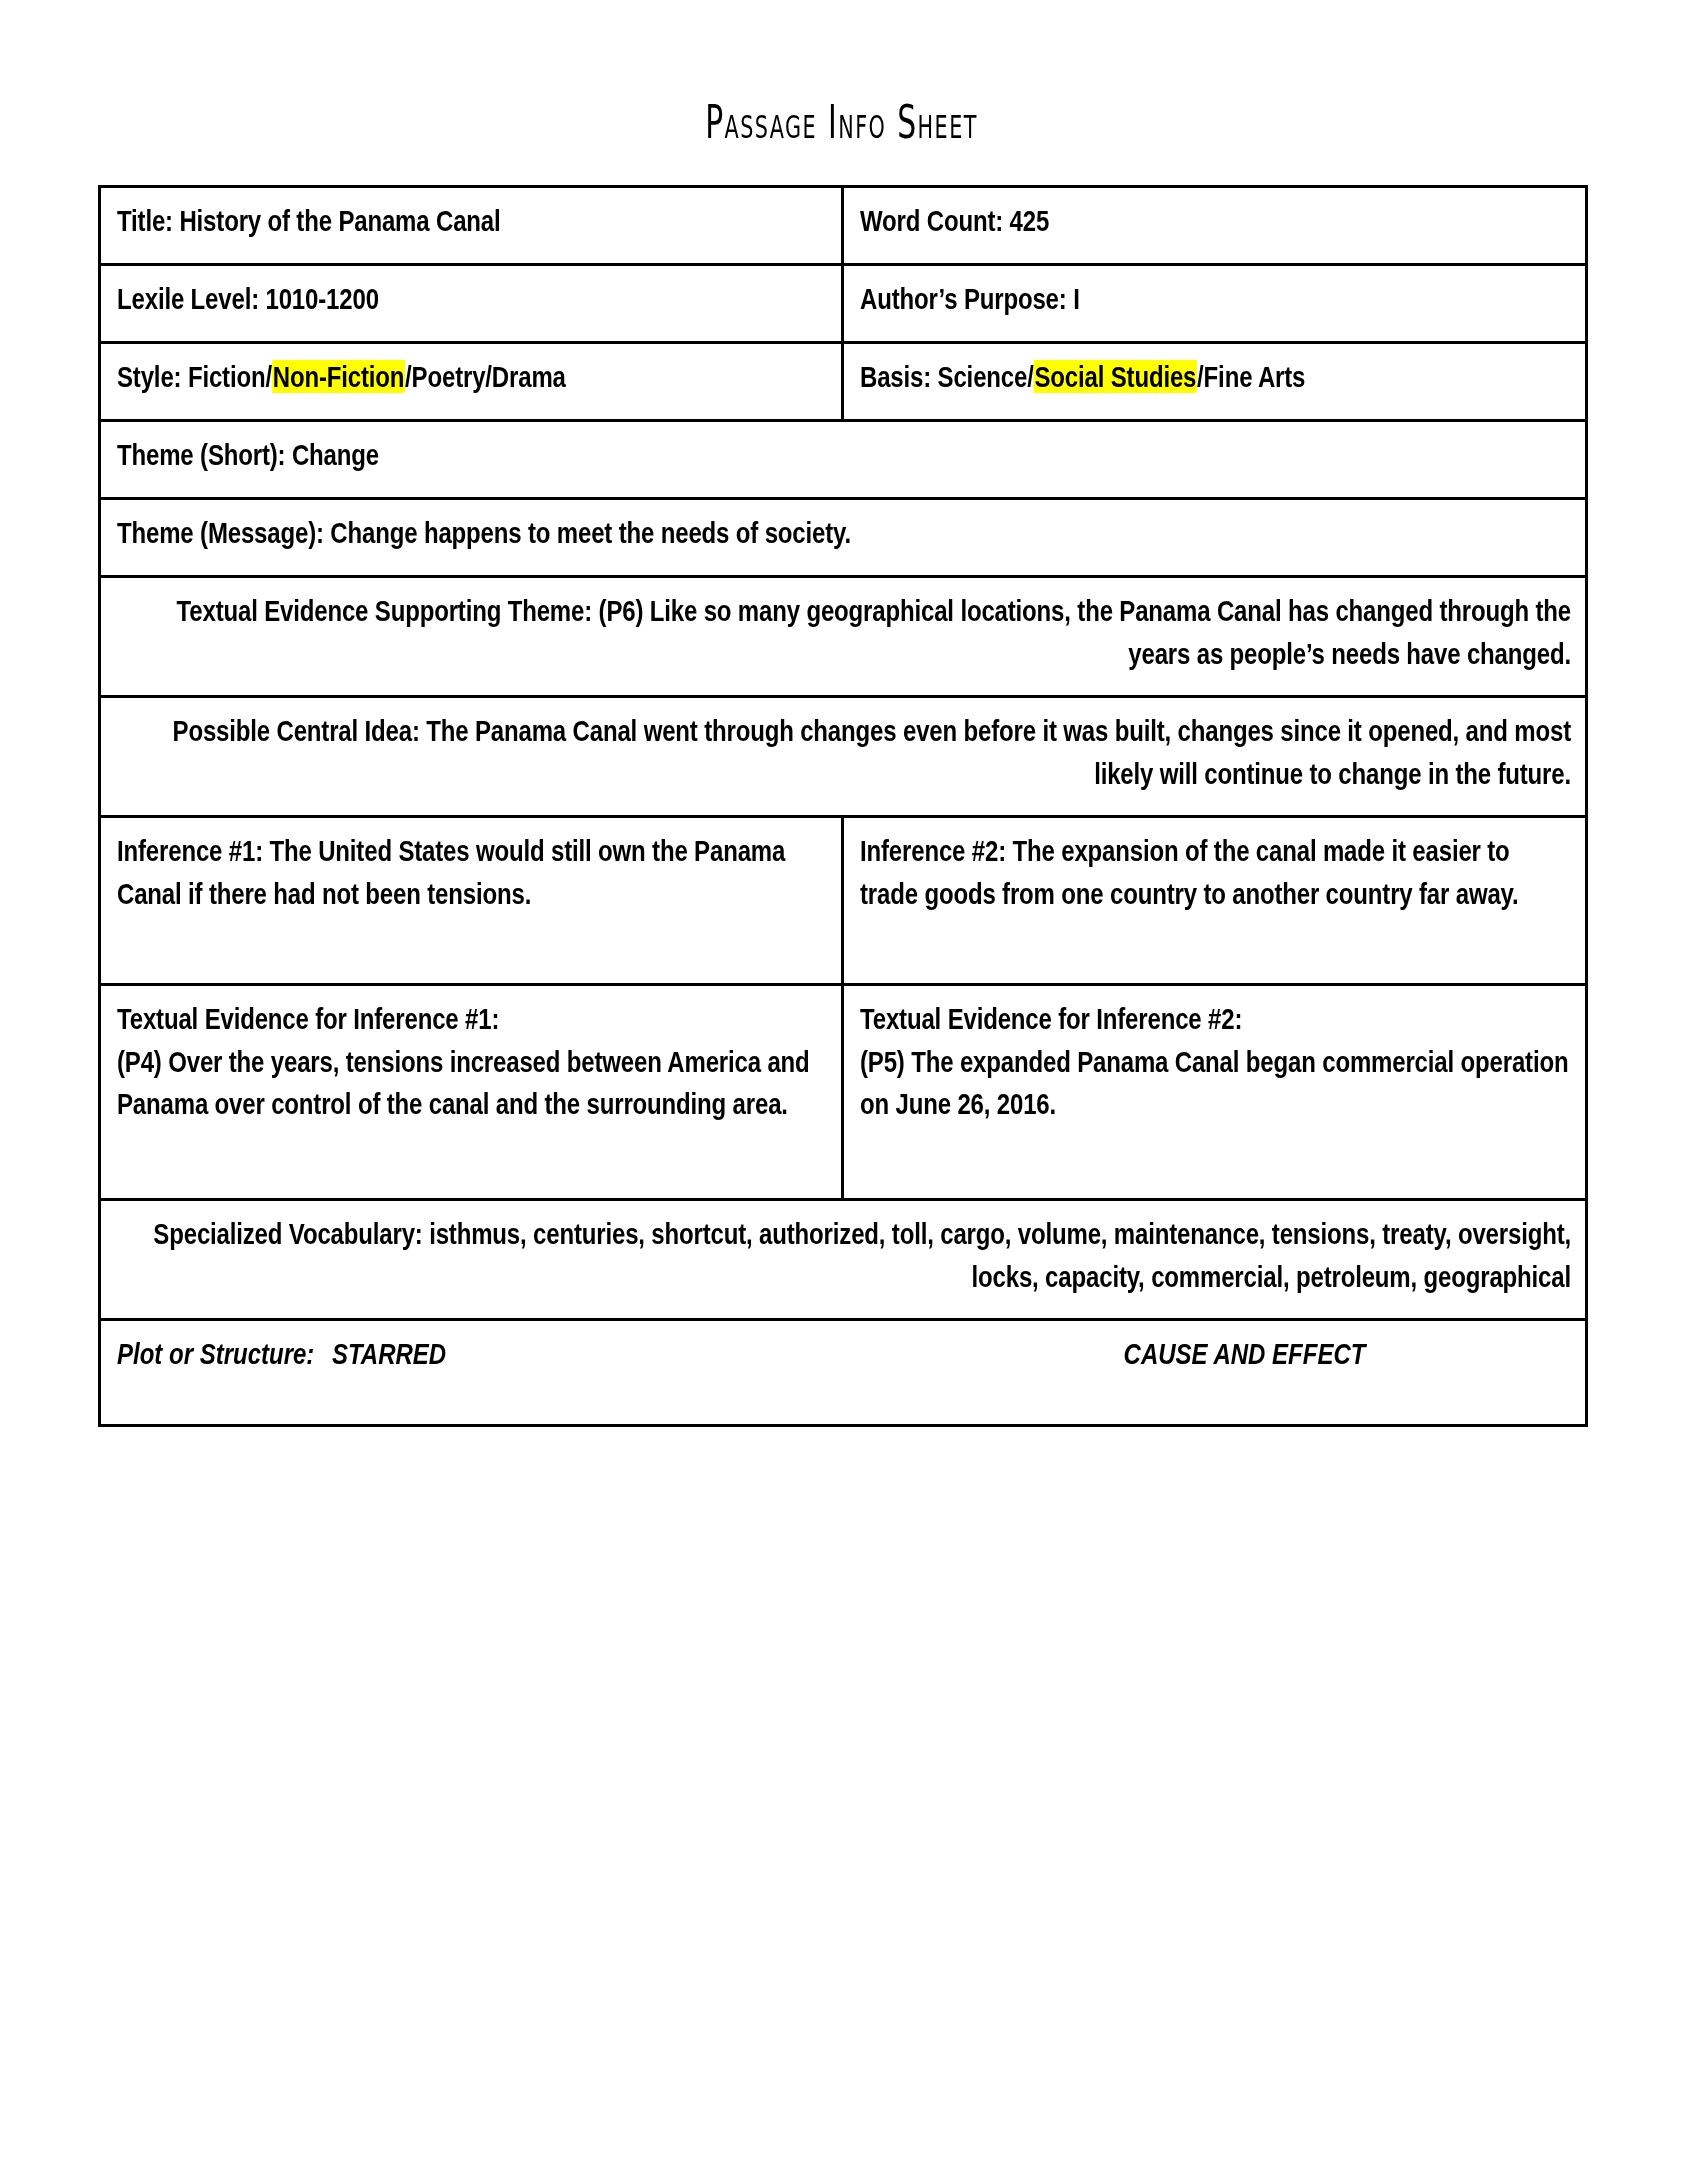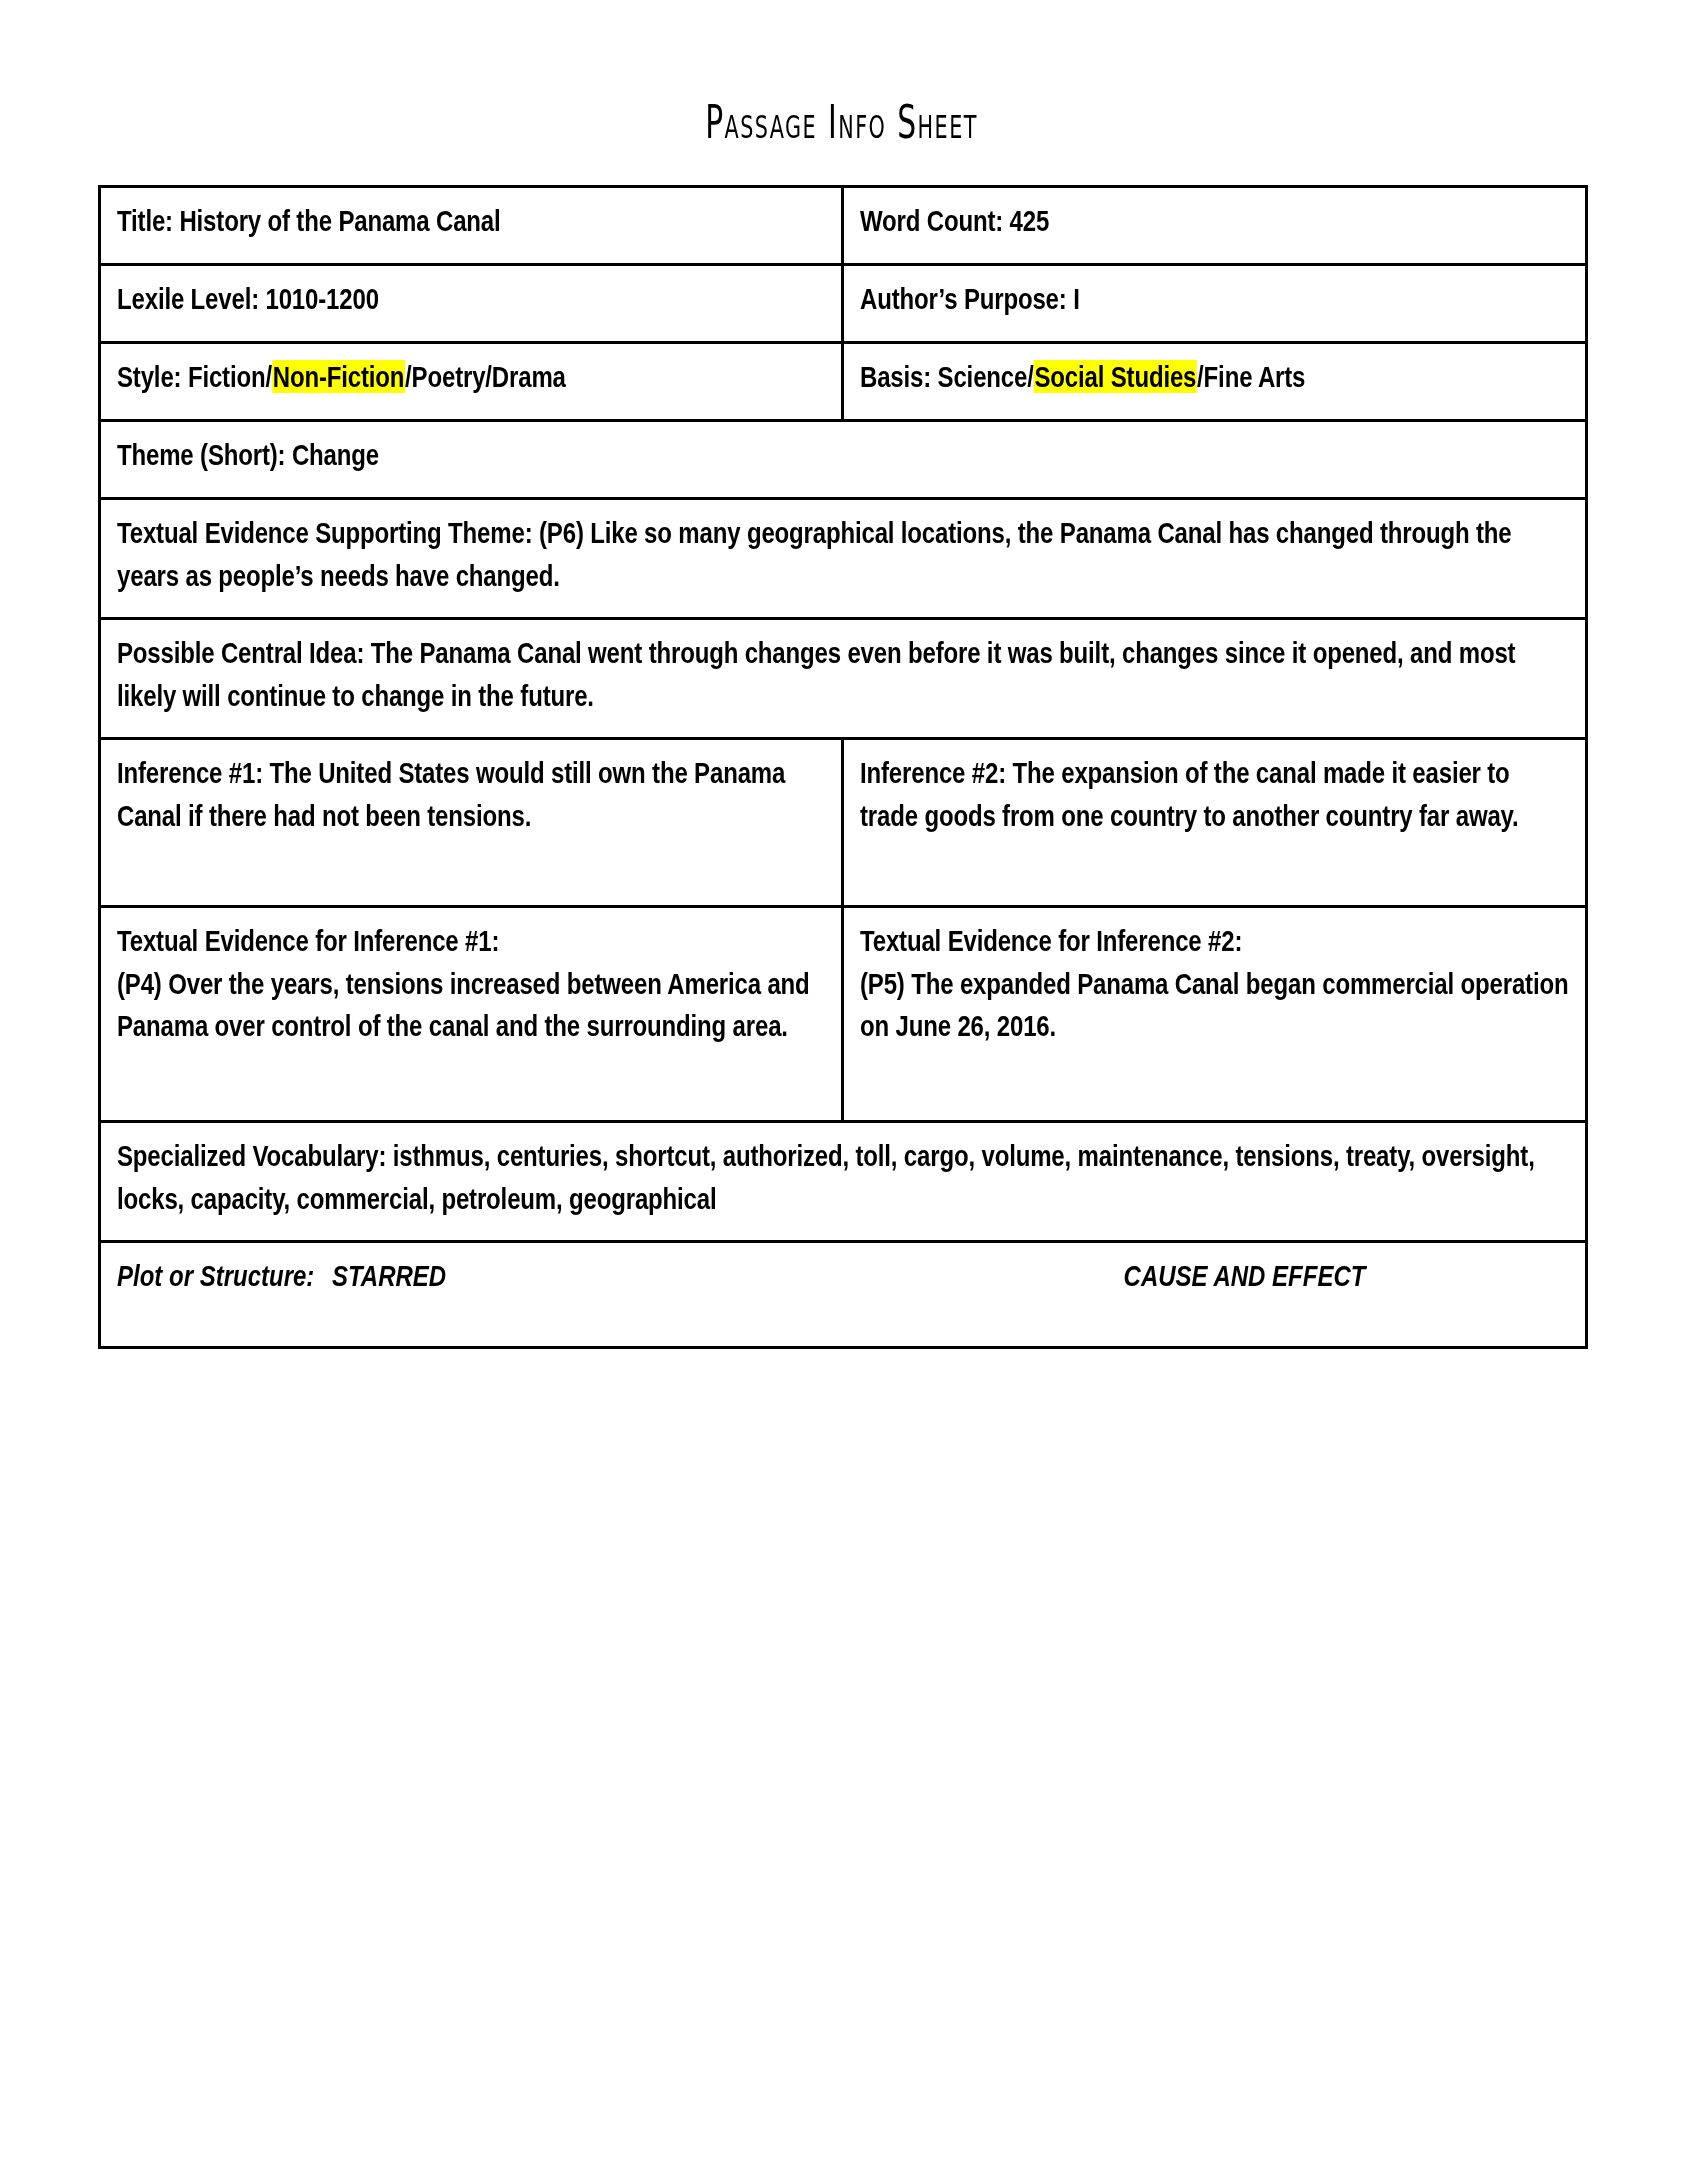--- a/index.html
+++ b/index.html
@@ -62,21 +62,21 @@
   
   .cellwrap {
     display: block;
     transform: scaleX(0.80);
     transform-origin: left top;
     width: 125%;
     font-weight: 700;
     letter-spacing: -0.2px;
   }
   .short-row td { height: 51px; margin-top: 44px; }
-  .two-line td { height: 93px; }
+  .two-line td { height: 93px; text-align: right; }
   .inference-row td { height: 141px; }
   .evidence-row td { height: 188px; }
   .plot-row td { height: 79px; font-style: italic; }
 
   .hl {
     background-color: #ffff00;
     padding: 0 1px;
   }
 
   .plot-line {
@@ -132,20 +132,25 @@
           <span class="cellwrap"><span>Basis:  Science/</span><span class="hl">Social Studies</span><span>/Fine Arts</span></span>
         </td>
       </tr>
 
       <tr class="short-row">
         <td colspan="2">
           <span class="cellwrap">Theme (Short): Change</span>
         </td>
       </tr>
 
+      <tr class="short-row">
+        <td colspan="2">
+          <span class="cellwrap">Theme (Message): Change happens to meet the needs of society.</span>
+        </td>
+      </tr>
 
       <tr class="two-line">
         <td colspan="2">
           <span class="cellwrap">Textual Evidence Supporting Theme: (P6) Like so many geographical locations, the Panama Canal has changed through the years as people’s needs have changed.</span>
         </td>
       </tr>
 
       <tr class="two-line">
         <td colspan="2">
           <span class="cellwrap">Possible Central Idea: The Panama Canal went through changes even before it was built, changes since it opened, and most likely will continue to change in the future.</span>

